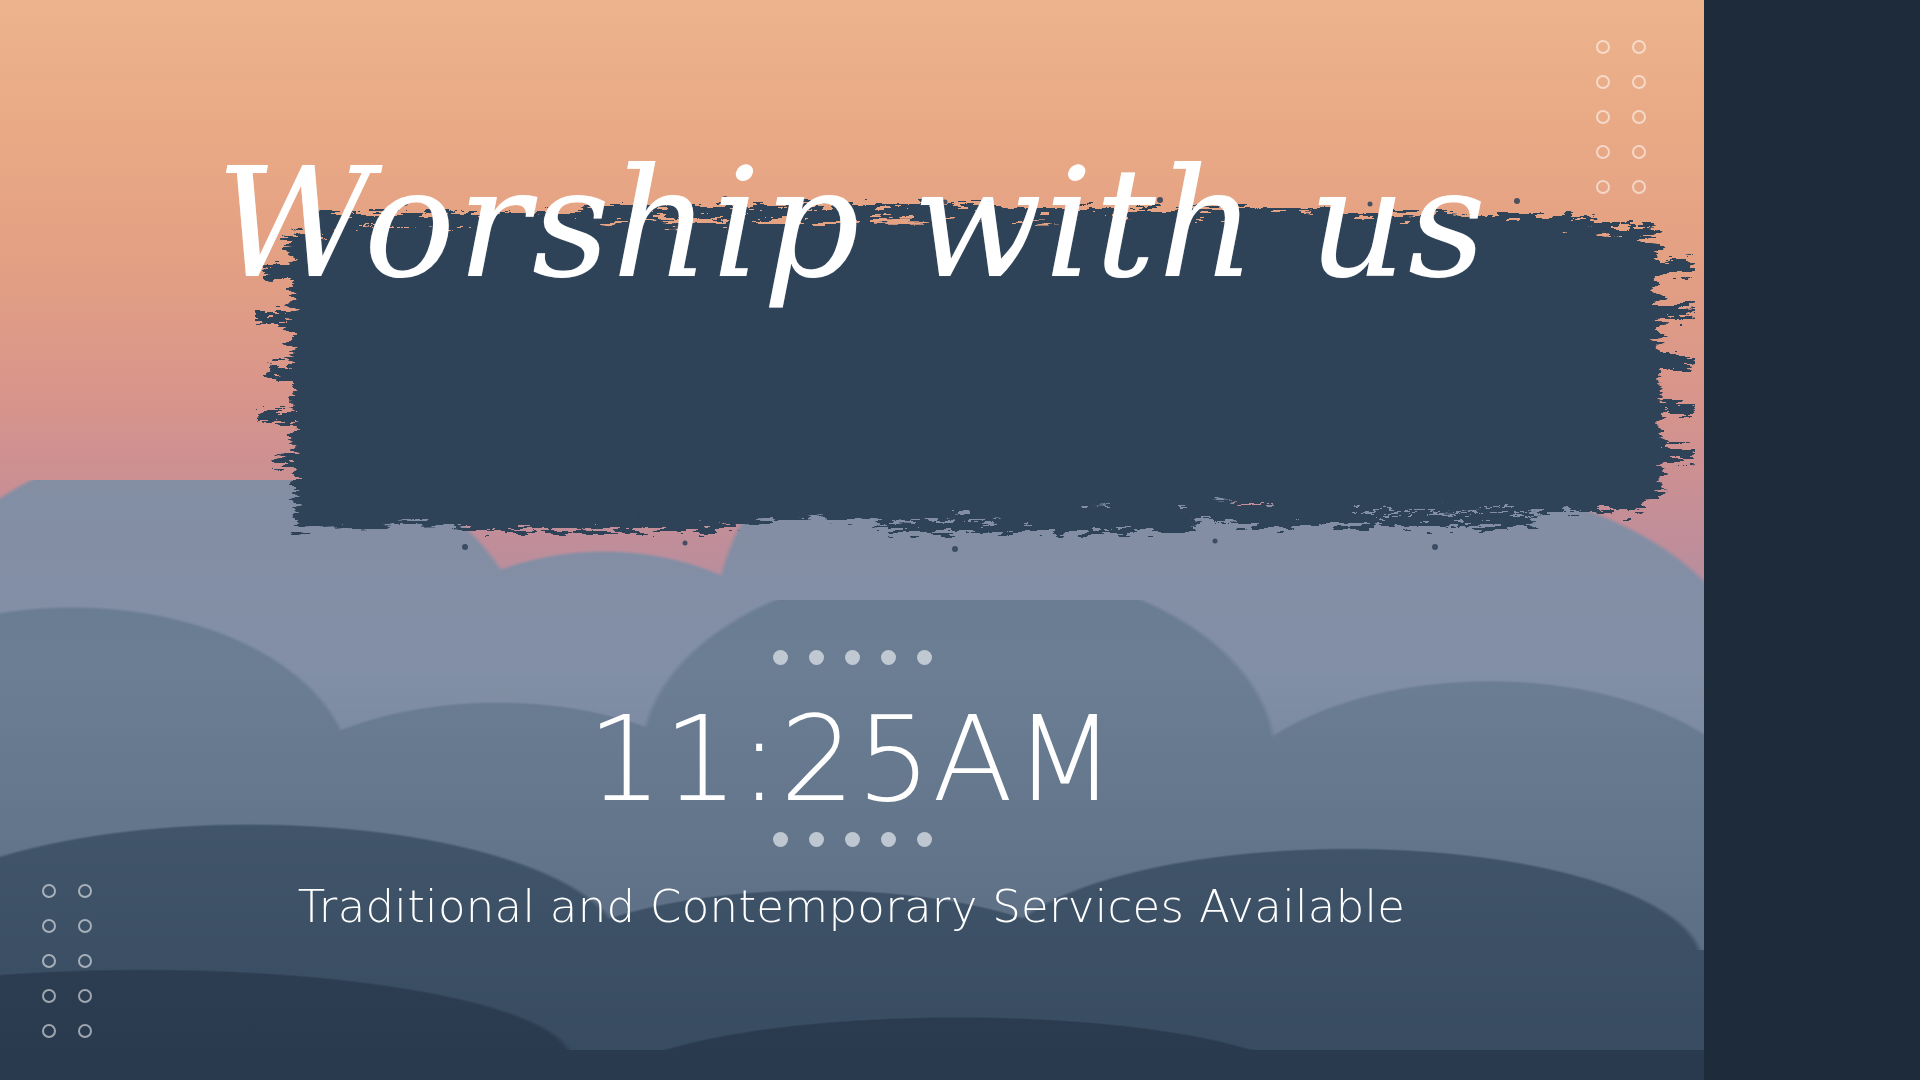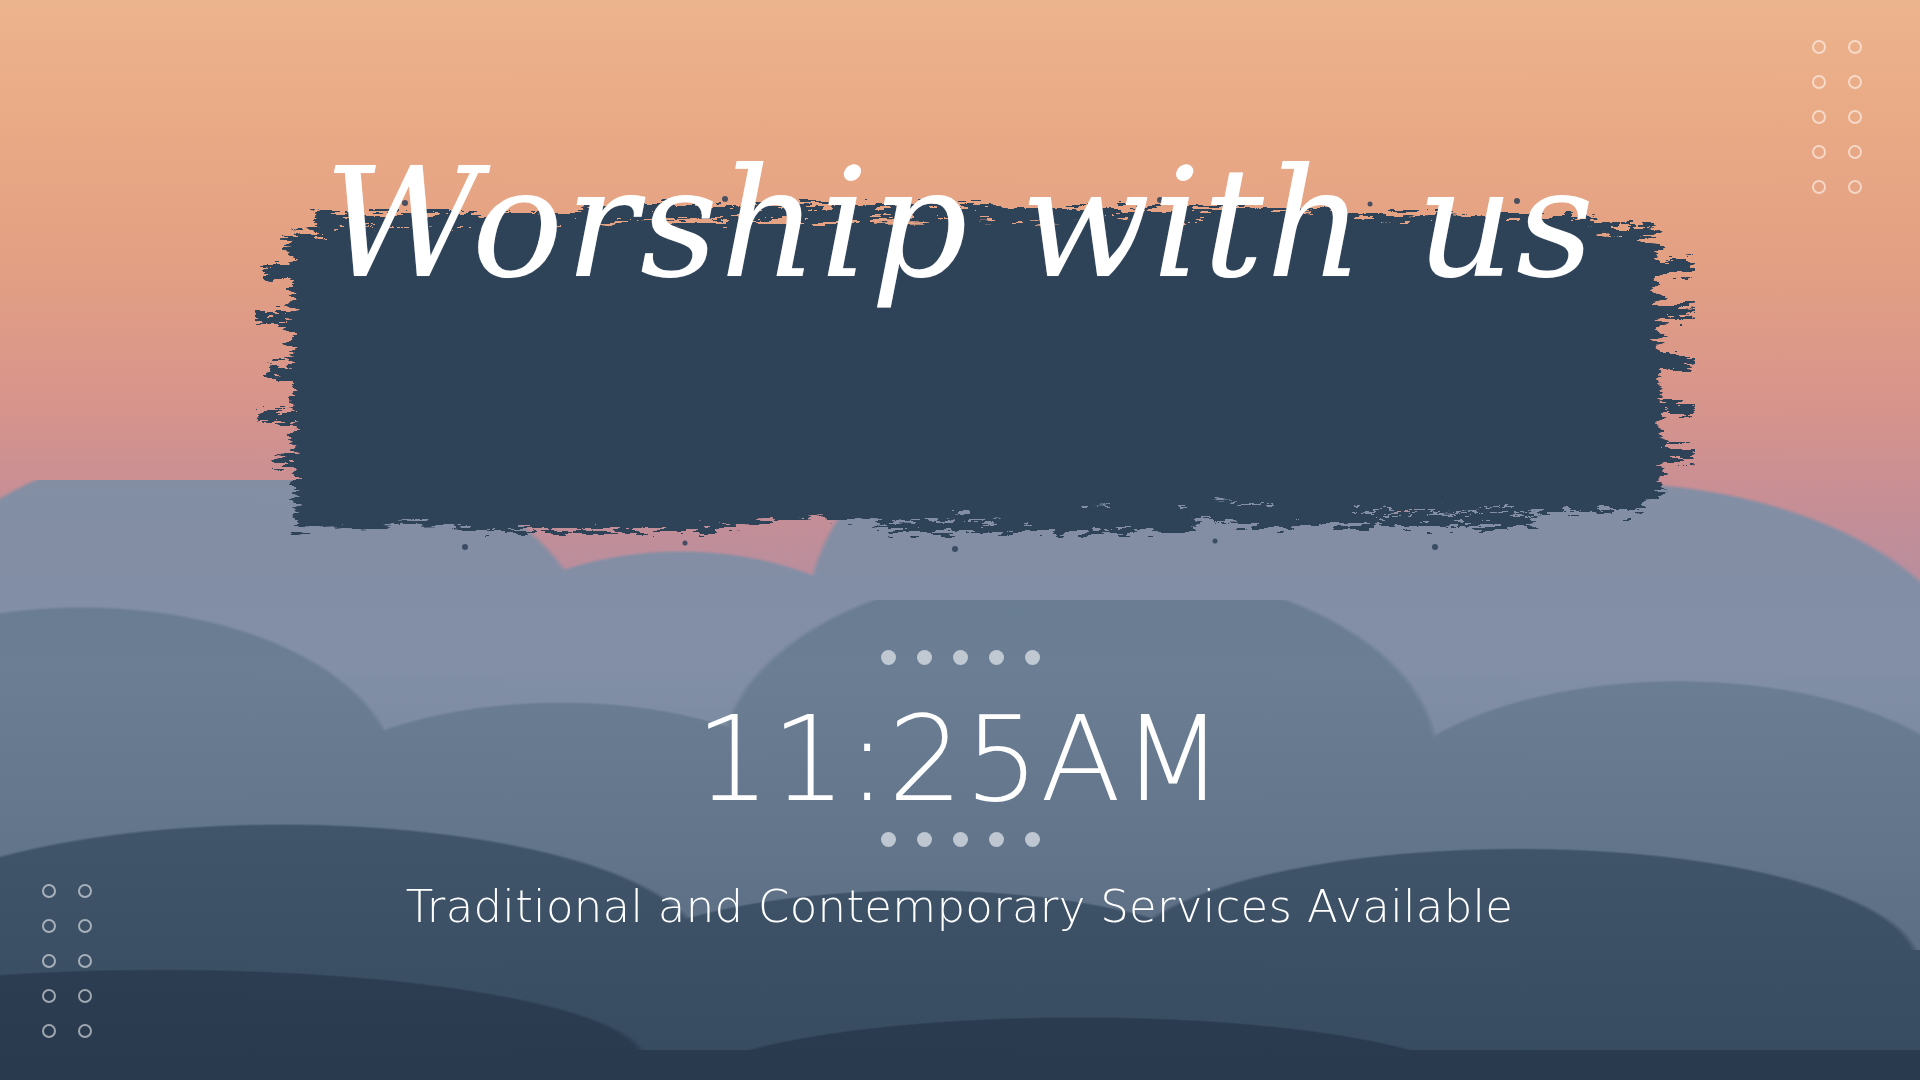--- a/index.html
+++ b/index.html
@@ -2,21 +2,21 @@
 <html><head>
 <meta charset="utf-8">
 <style>
   html, body {
     margin: 0;
     padding: 0;
     background: #1d2b3a;
   }
   #slide {
     position: relative;
-    width: 1920px;
+    width: 1704px;
     height: 1080px;
     overflow: hidden;
     font-family: "Liberation Sans", sans-serif;
     user-select: none;
   }
 
   
   .bg-sky {
     position: absolute;
     inset: 0;

